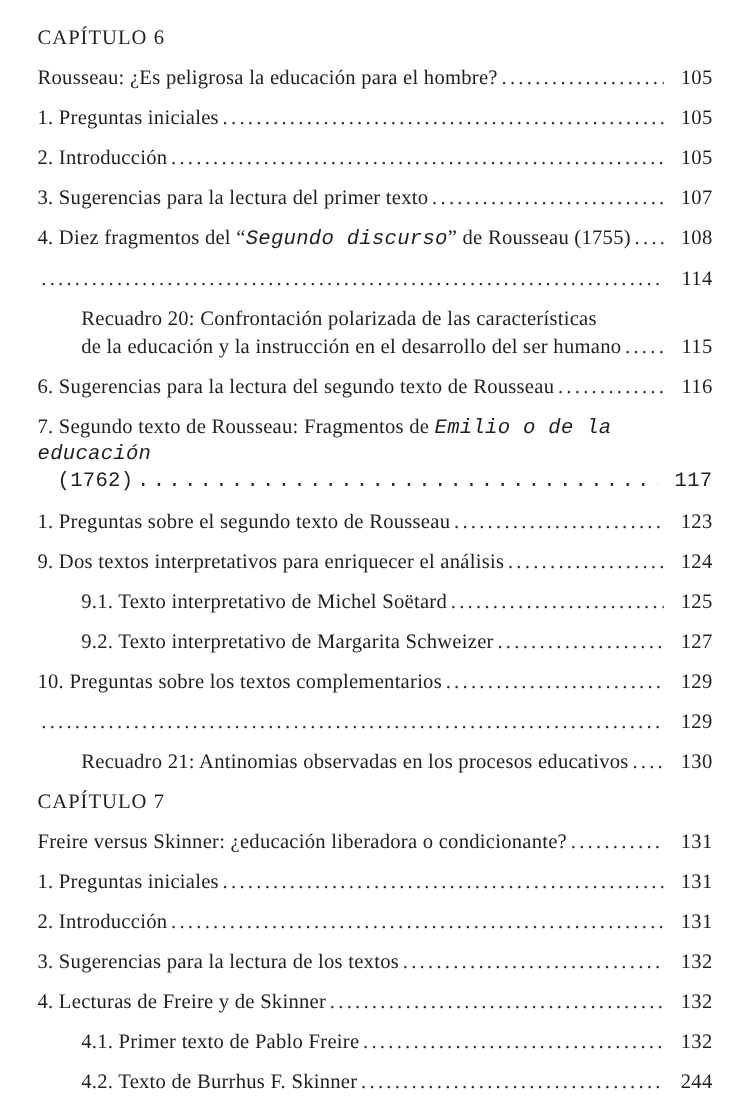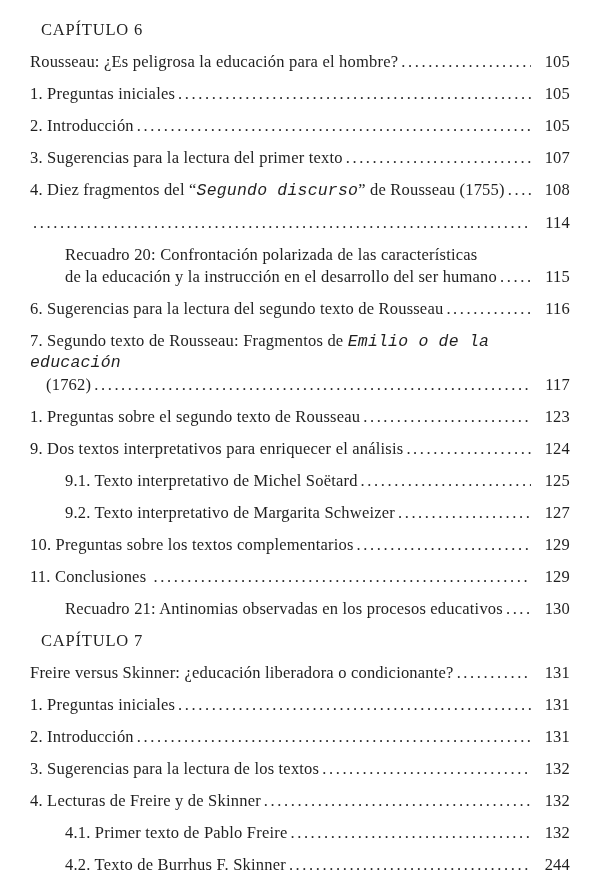--- a/index.html
+++ b/index.html
@@ -23,23 +23,23 @@
   }
   .row {
     display: flex;
     align-items: baseline;
     margin-top: 12px;
     font-size: 16.5px;
     line-height: 20px;
     letter-spacing: 0.2px;
   }
   .row.cont { margin-top: 2px; }
-  .row.ind1 { padding-left: 16px; }
+  .row.ind1 { padding-left: 16px; font-family: Liberation Mono, monospace; }
   .row.ind2 { padding-left: 35px; }
-  .row.chapter { letter-spacing: 0.8px; margin-left: 11px; }
+  .row.chapter { letter-spacing: 0.8px; }
   .entry-text { white-space: pre-wrap; }
   .entry-text .it { font-style: italic; font-family: Liberation Mono, monospace; }
   .dots {
     flex: 1;
     min-width: 0;
     overflow: hidden;
     white-space: nowrap;
     padding: 0 3px;
     color: #2a2a2a;
   }
@@ -129,21 +129,20 @@
         <span class="entry-text"><span>9.2. Texto interpretativo de Margarita Schweizer</span></span>
         <span class="dots"></span>
         <span class="page-num">127</span>
       </div>
       <div class="row entry ind0">
         <span class="entry-text"><span>10. Preguntas sobre los textos complementarios</span></span>
         <span class="dots"></span>
         <span class="page-num">129</span>
       </div>
       <div class="row entry ind0">
-        <span class="entry-text"><span>11. Conclusiones </span></span>
         <span class="dots"></span>
         <span class="page-num">129</span>
       </div>
       <div class="row entry ind2">
         <span class="entry-text"><span>Recuadro 21: Antinomias observadas en los procesos educativos</span></span>
         <span class="dots"></span>
         <span class="page-num">130</span>
       </div>
       <div class="row chapter ind0">
         <span class="entry-text"><span>CAPÍTULO 7</span></span>

